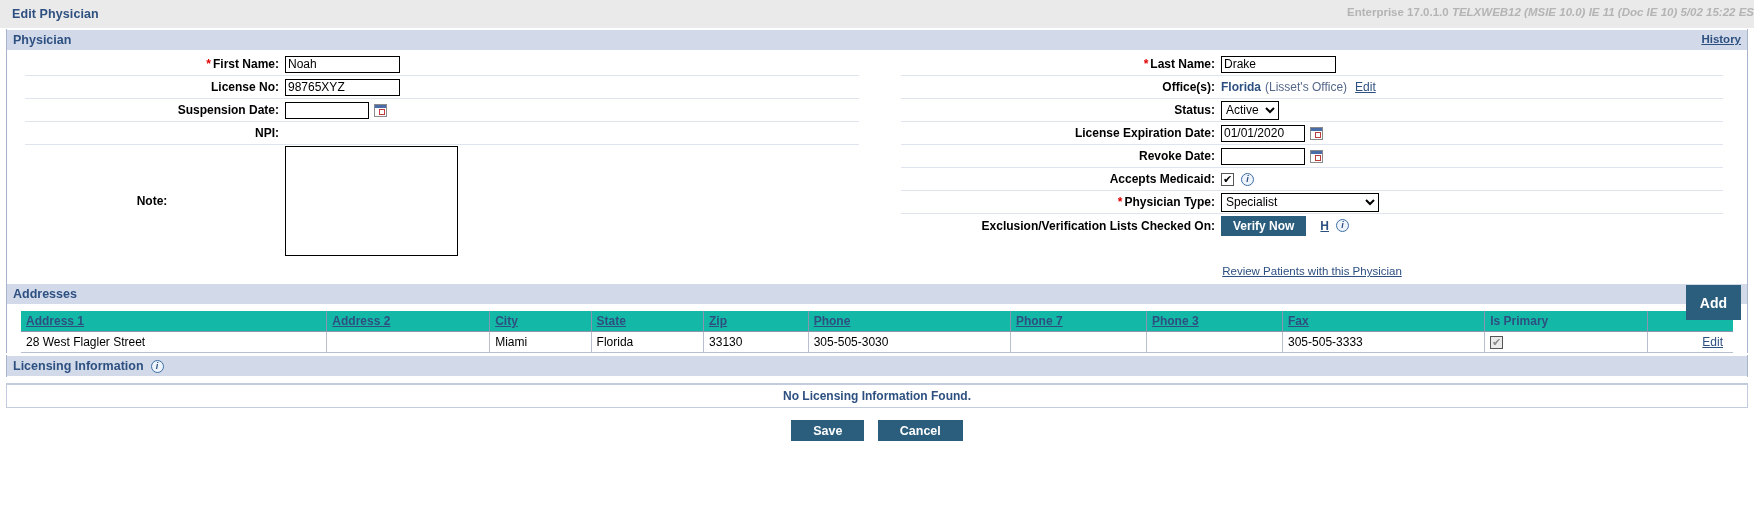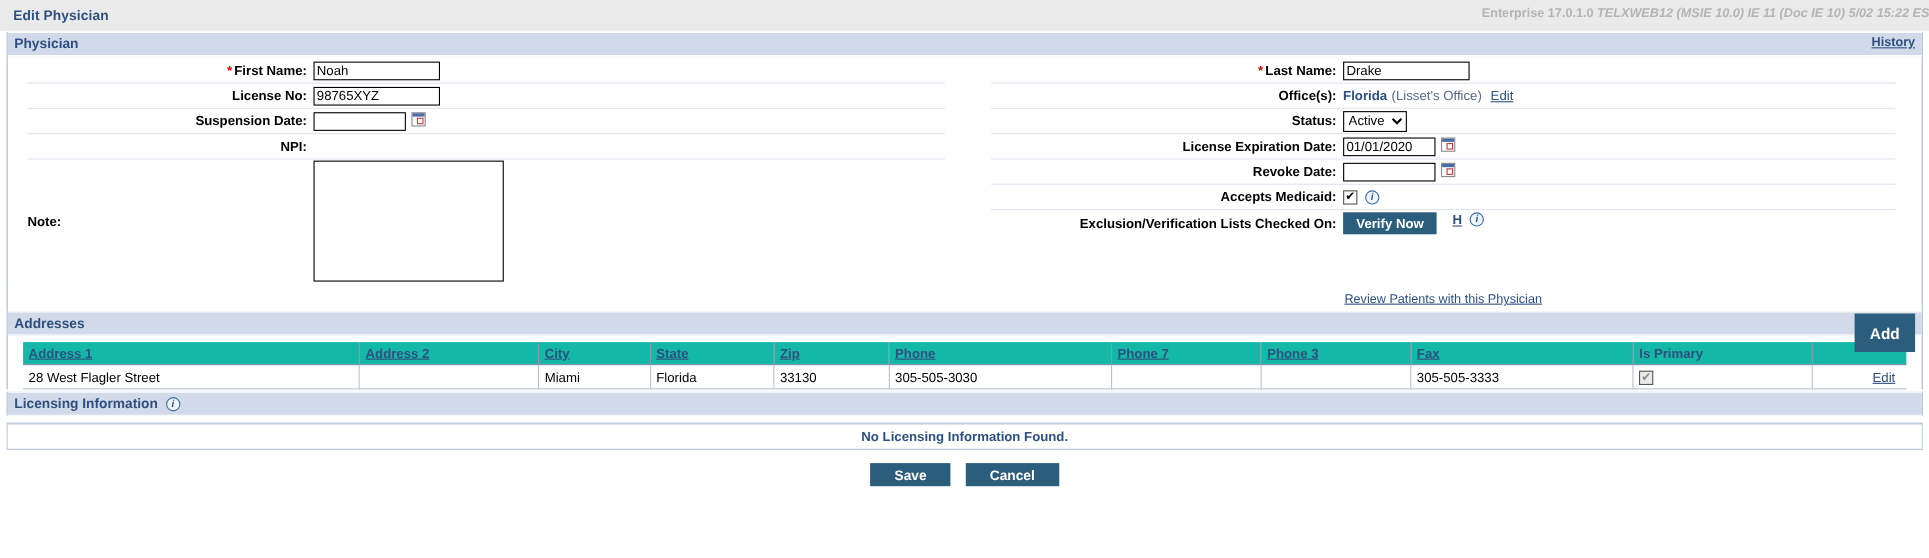--- a/index.html
+++ b/index.html
@@ -104,21 +104,21 @@
     flex: 0 0 auto;
     text-align: right;
     font-weight: bold;
     font-size: 12px;
     color: #000;
     padding-right: 6px;
     white-space: nowrap;
   }
   .left .flabel { width: 260px; }
   .right .flabel { width: 320px; }
-  .fval { flex: 1 1 auto; display: flex; align-items: flex-start; }
+  .fval { flex: 1 1 auto; display: flex; align-items: center; }
   .req { color: #e00000; font-weight: bold; padding-right: 2px; }
 
   input.tx {
     font-family: "Liberation Sans", sans-serif;
     font-size: 12px;
     height: 17px;
     padding: 0 2px;
     border: 1px solid #000;
     background: #fff;
     color: #000;
@@ -220,21 +220,21 @@
   .h-link {
     color: #2d5080;
     text-decoration: underline;
     font-weight: bold;
     font-size: 12px;
     margin-left: 14px;
     cursor: pointer;
   }
 
   .note-row { display: flex; align-items: center; min-height: 112px; border-bottom:none; }
-  .note-label { width: 260px; text-align: left; font-weight: bold; padding-right: 6px; }
+  .note-label { width: 260px; text-align: center; font-weight: bold; padding-right: 6px; }
   textarea.note {
     width: 173px;
     height: 110px;
     border: 1px solid #000;
     font-family: "Liberation Sans", sans-serif;
     font-size: 12px;
     resize: none;
   }
 
   .review-row {
@@ -413,20 +413,30 @@
       </div>
 
       <div class="frow">
         <div class="flabel">Accepts Medicaid:</div>
         <div class="fval">
           <span class="chk">✔</span>
           <span class="info-icon">i</span>
         </div>
       </div>
 
+      <div class="frow">
+        <div class="flabel">
+          <span class="req">*</span><span>Physician Type:</span>
+        </div>
+        <div class="fval">
+          <select class="sel w-ptype">
+            <option>Specialist</option>
+          </select>
+        </div>
+      </div>
 
       <div class="frow noline">
         <div class="flabel">Exclusion/Verification Lists Checked On:</div>
         <div class="fval">
           <button class="btn">Verify Now</button>
           <span class="h-link">H</span>
           <span class="info-icon">i</span>
         </div>
       </div>
 

